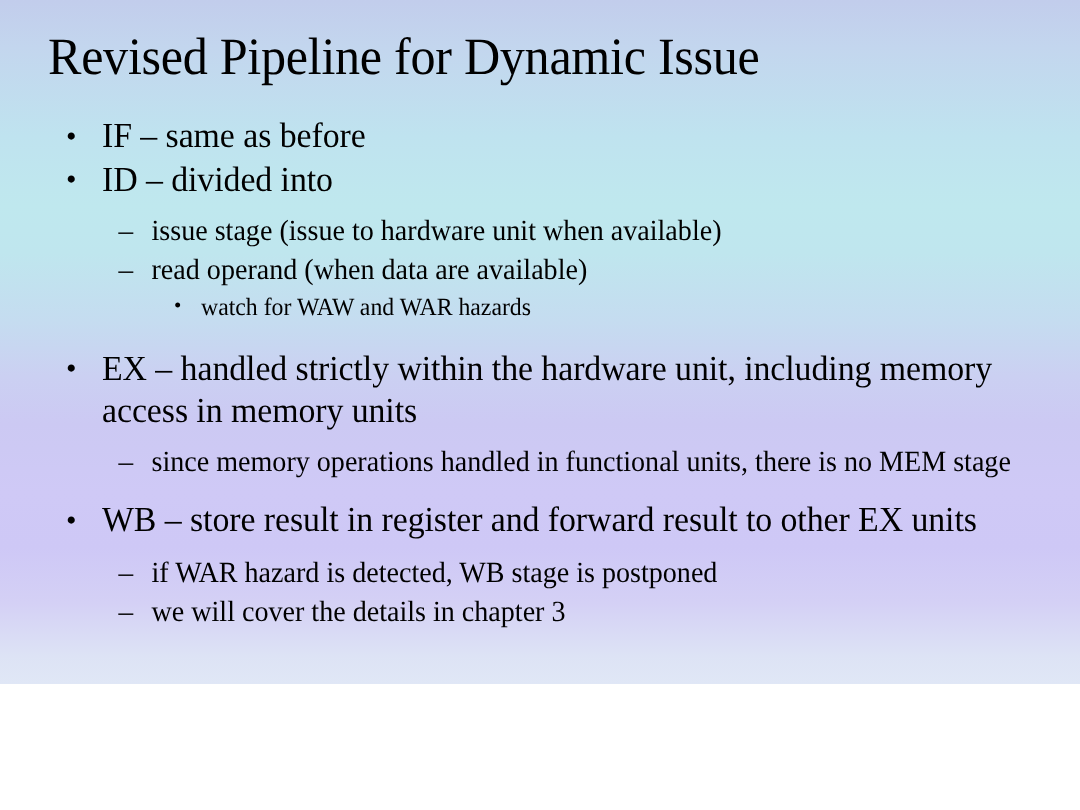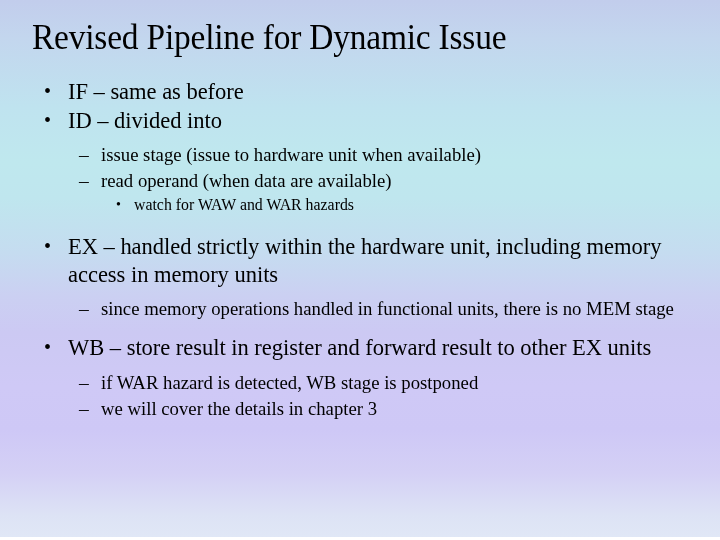--- a/index.html
+++ b/index.html
@@ -10,21 +10,21 @@
   body {
     width: 720px;
     height: 540px;
     overflow: hidden;
     font-family: "Liberation Serif", "DejaVu Serif", serif;
   }
 
   #slide {
     position: relative;
     width: 720px;
-    height: 537px;
+    height: 456px;
     box-sizing: border-box;
     background: linear-gradient(
         to bottom,
         #c2cdec 0%,
         #c3d6ee 7%,
         #bfe3ef 20%,
         #bfe8ee 30%,
         #bfe6ee 37%,
         #c5dcf0 47%,
         #cbd0f2 55%,

